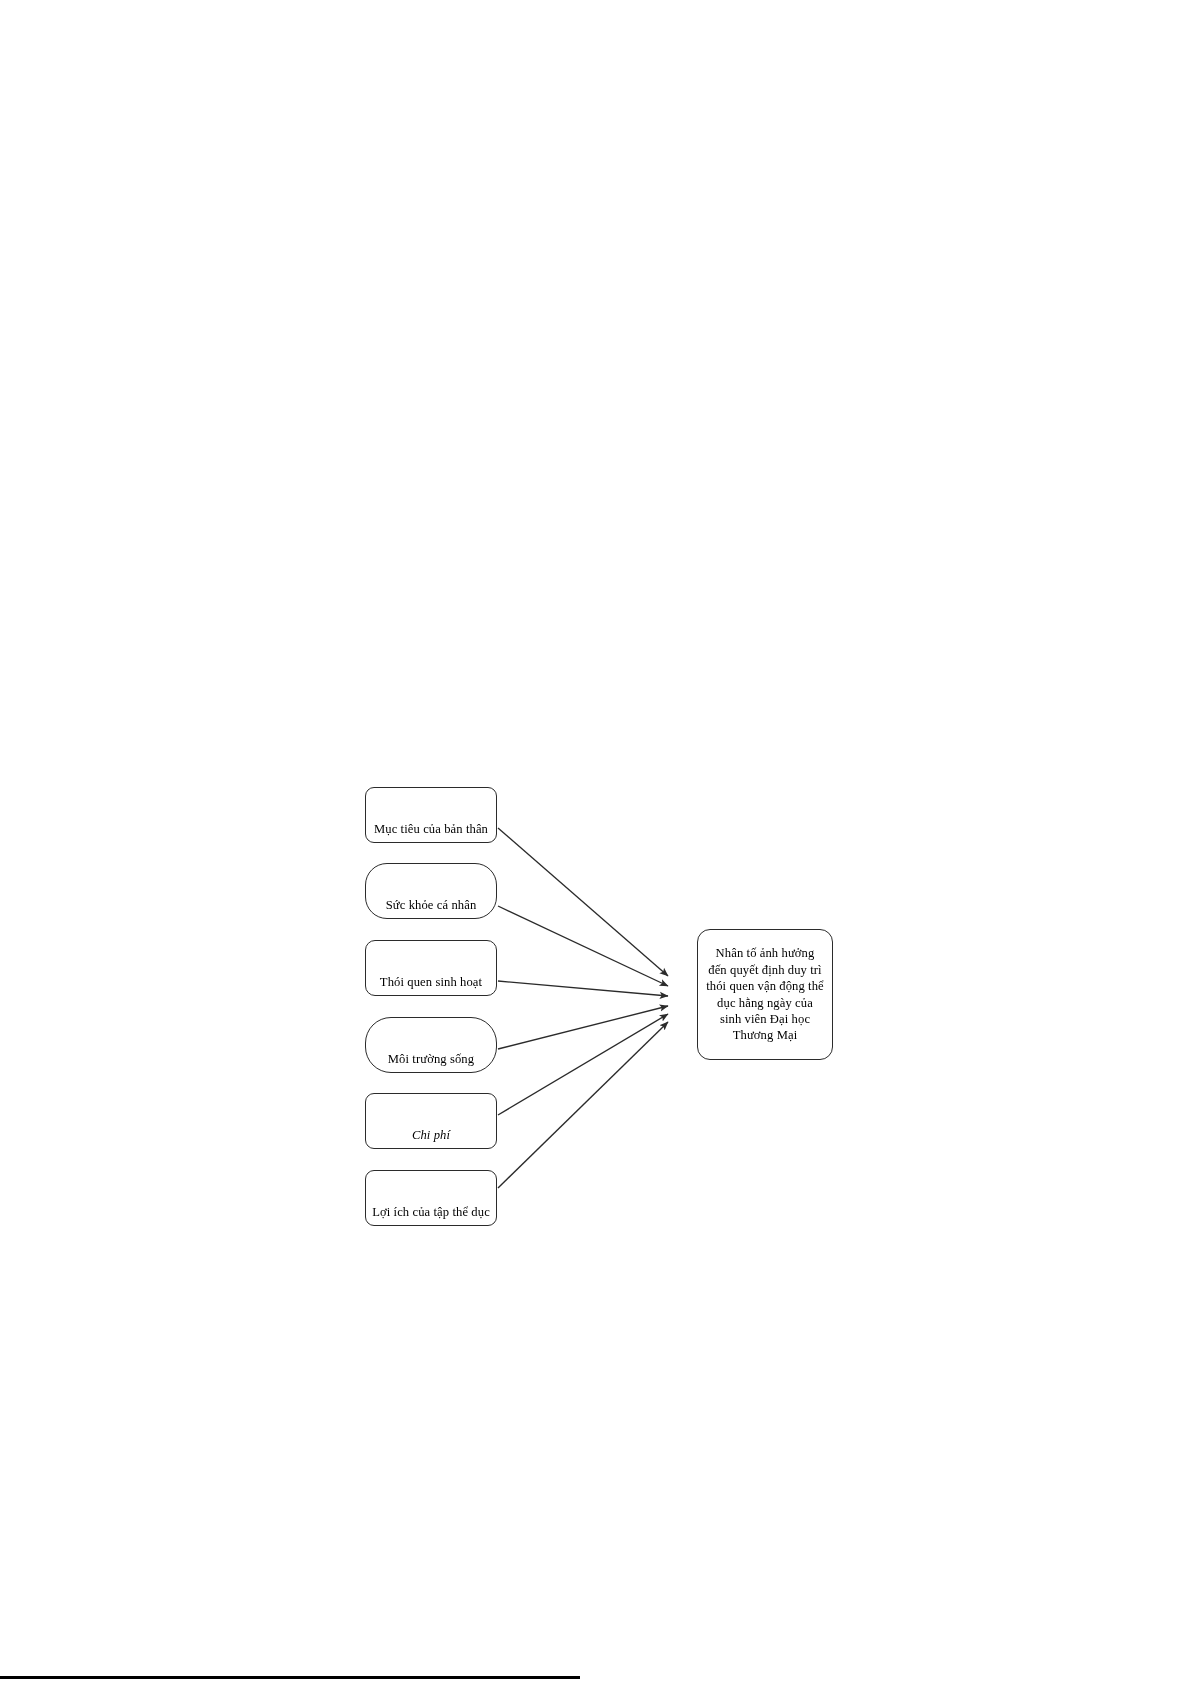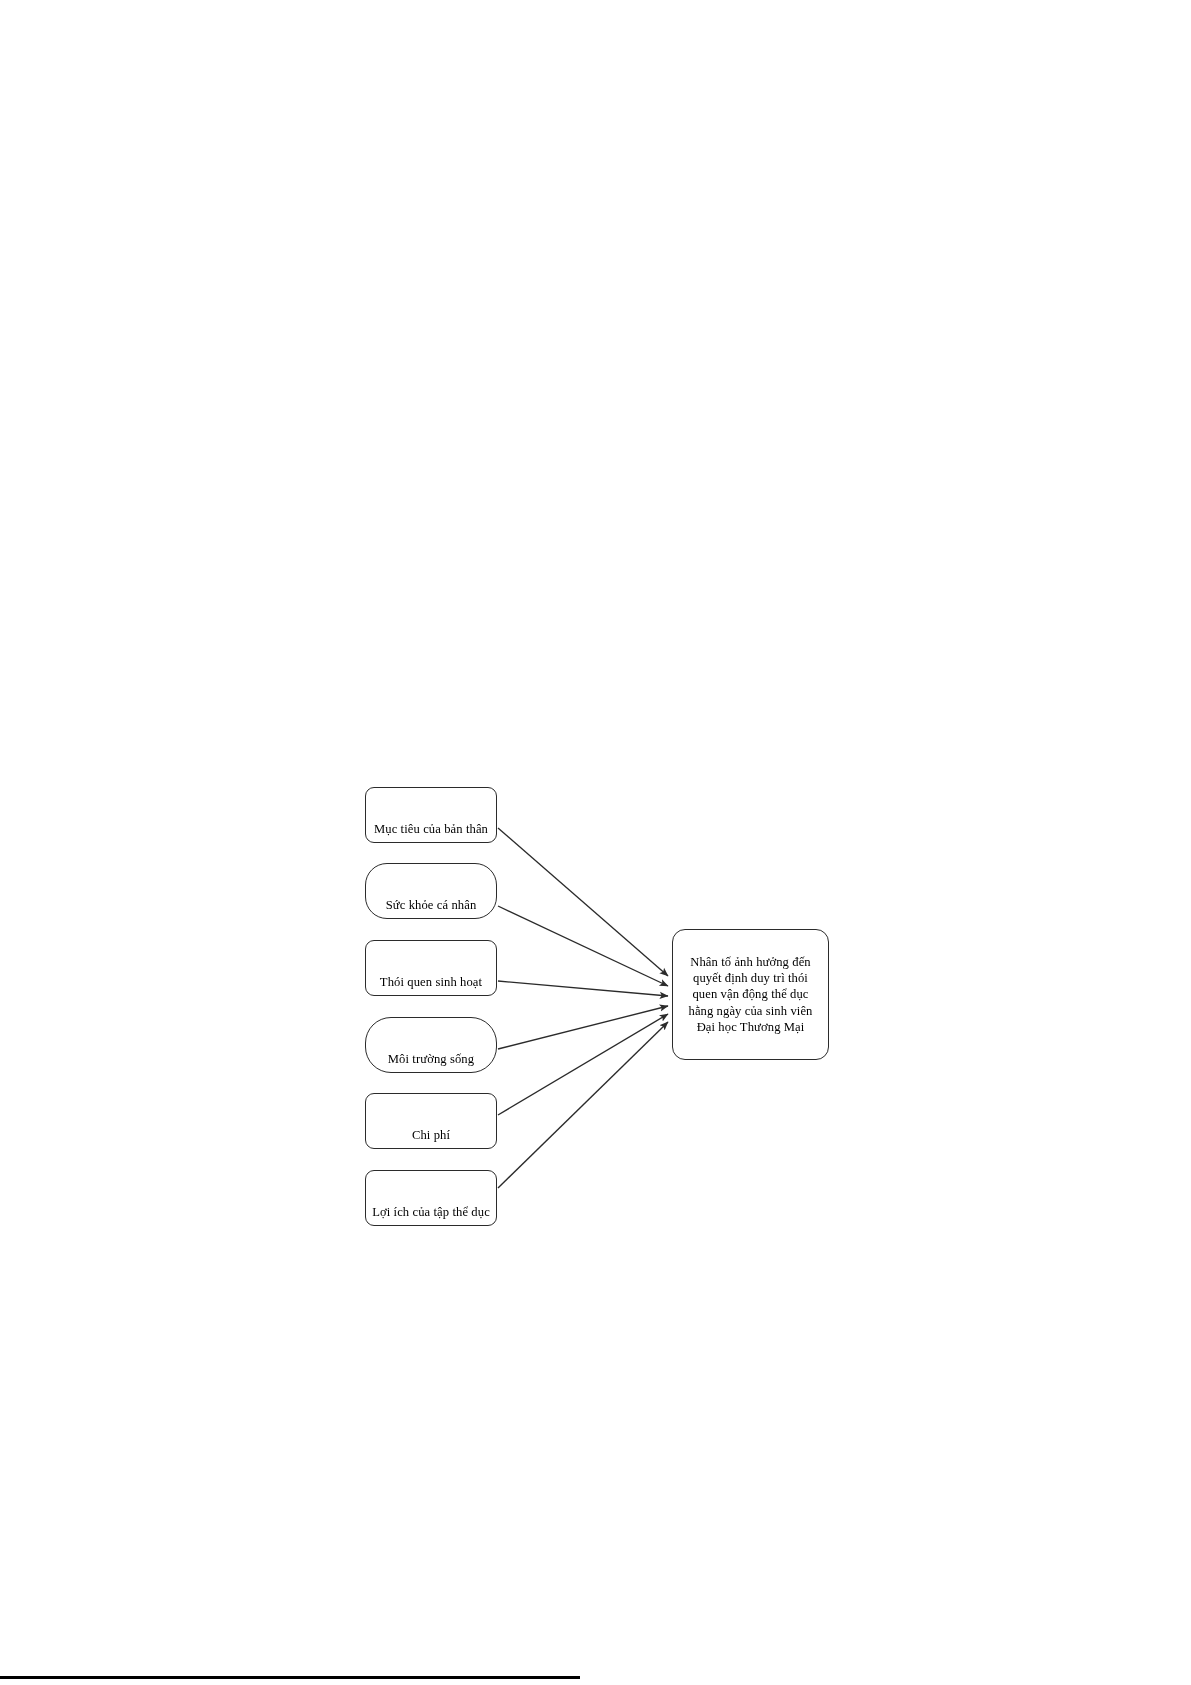--- a/index.html
+++ b/index.html
@@ -57,29 +57,29 @@
 
   .factor-node .node-label {
     display: block;
     width: 100%;
     margin-top: 30px;
   }
 
   
   .f0 { top: 787px; }
   .f1 { top: 863px; border-radius: 22px; }
-  .f2 { top: 940px; }
+  .f2 { top: 940px; border-radius: 10px; }
   .f3 { top: 1017px; border-radius: 26px; }
-  .f4 { top: 1093px; }
+  .f4 { top: 1093px; font-style: italic; }
   .f5 { top: 1170px; }
 
   .outcome-node {
-    left: 672px;
+    left: 697px;
     top: 929px;
-    width: 157px;
+    width: 136px;
     height: 131px;
     font-size: 12.6px;
     border-radius: 13px;
     padding: 3px 7px;
     line-height: 1.30;
   }
 
   .outcome-node .node-label {
     display: block;
     width: 100%;

